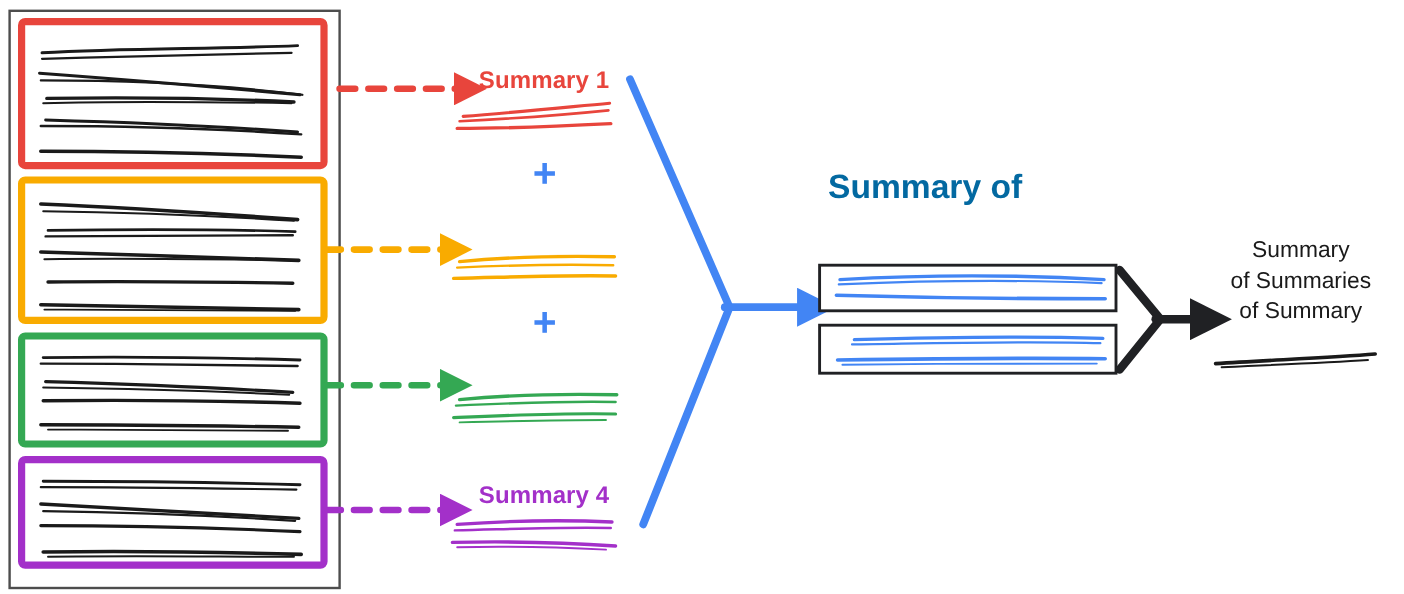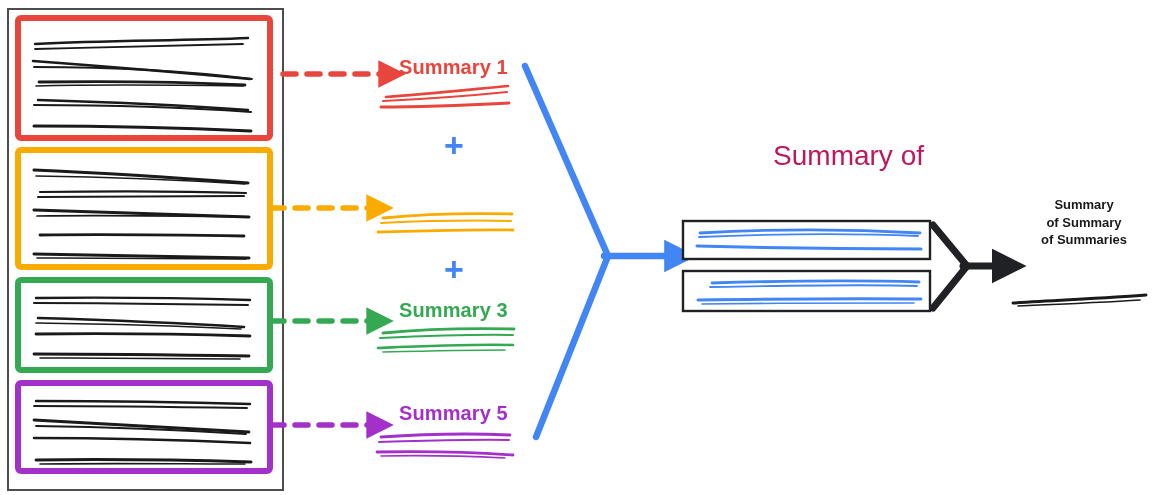--- a/index.html
+++ b/index.html
@@ -6,22 +6,22 @@
   body{
     width:1170px;height:495px;
     font-family:"Liberation Sans","DejaVu Sans",sans-serif;
     overflow:hidden;position:relative;
   }
   #stage{position:absolute;left:0;top:0;width:1170px;height:495px;padding-left:43px;}
   #stage > svg{position:absolute;left:0;top:0;}
 
   .lbl{position:absolute;white-space:nowrap;line-height:1.18;}
   .sum-label{font-size:20px;font-weight:600;letter-spacing:.1px;}
-  .sos-label{font-size:28px;font-weight:400;color:#be185d;text-align:right;line-height:1.25;}
-  .final-label{font-size:13px;font-weight:700;color:#1a1a1a;text-align:center;line-height:1.35;}
+  .sos-label{font-size:28px;font-weight:700;color:#0369a1;text-align:left;line-height:1.25;}
+  .final-label{font-size:19px;font-weight:400;color:#1a1a1a;text-align:center;line-height:1.35;}
   .plus{position:absolute;color:#4285F4;font-size:34px;font-weight:700;line-height:1;}
 </style>
 </head>
 <body>
 
 <div id="stage">
 
   <svg width="1170" height="495" viewBox="0 0 1170 495">
     <defs>
       <marker id="ah-red" markerWidth="5" markerHeight="5" refX="1.4" refY="2.5" orient="auto">
@@ -148,29 +148,28 @@
     </g>
     <line x1="963" y1="266" x2="1000" y2="266" stroke="#202124" stroke-width="7" stroke-linecap="round" marker-end="url(#ah-black)"></line>
 
     <g stroke="#1a1a1a" fill="none" stroke-linecap="round">
       <path d="M1013,303 C1060,300 1110,298 1146,295" stroke-width="3.0"></path>
       <path d="M1018,306 C1065,304 1110,302 1140,300" stroke-width="1.6"></path>
     </g>
   </svg>
 
   <div class="lbl sum-label" style="left:399px;top:56px;color:#E8453C;">Summary 1</div>
-  <div class="lbl sum-label" style="left:399px;top:299px;color:#34A853;">Summary 3</div>
-  <div class="lbl sum-label" style="left:399px;top:402px;color:#A330C9;">Summary 5</div>
+  <div class="lbl sum-label" style="left:399px;top:402px;color:#A330C9;">Summary 4</div>
 
   <div class="plus" style="left:444px;top:128px;">+</div>
   <div class="plus" style="left:444px;top:252px;">+</div>
 
   <div class="lbl sos-label" style="left:690px;top:138px;width:234px;">
     <div>Summary of</div>
   </div>
 
   <div class="lbl final-label" style="left:1008px;top:196px;width:152px;">
     <div>Summary</div>
+    <div>of Summaries</div>
     <div>of Summary</div>
-    <div>of Summaries</div>
   </div>
 
 </div>
 
 </body></html>

